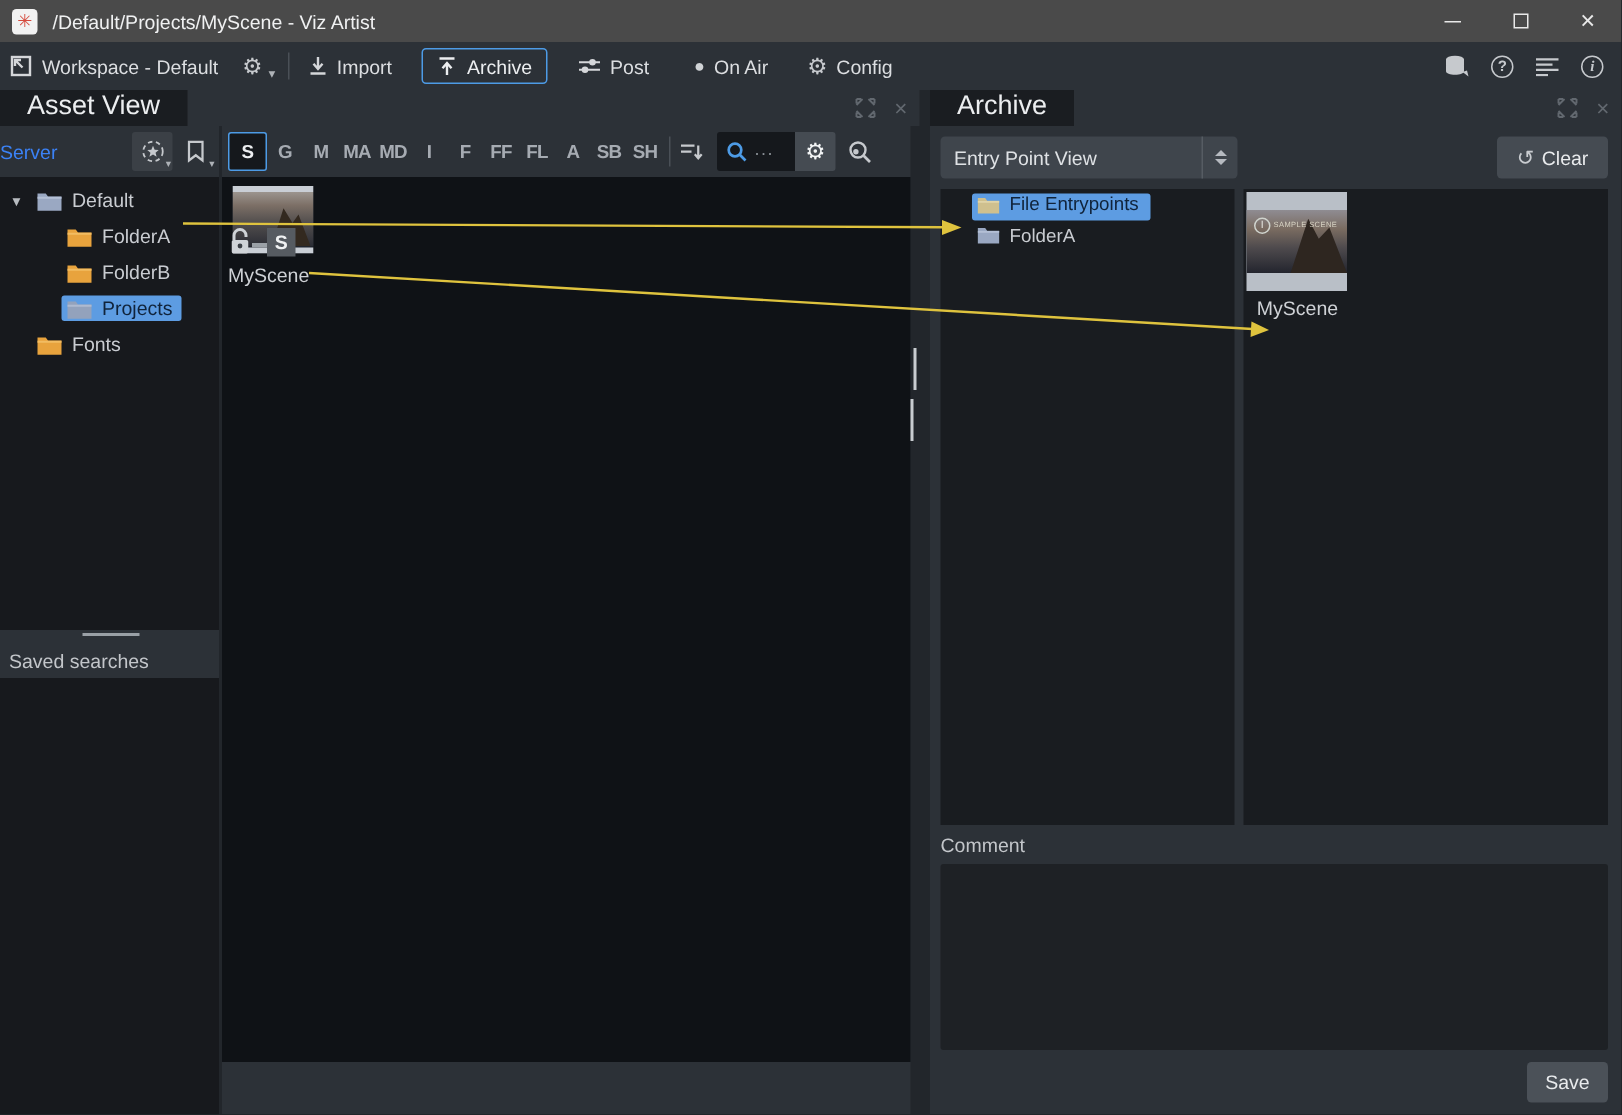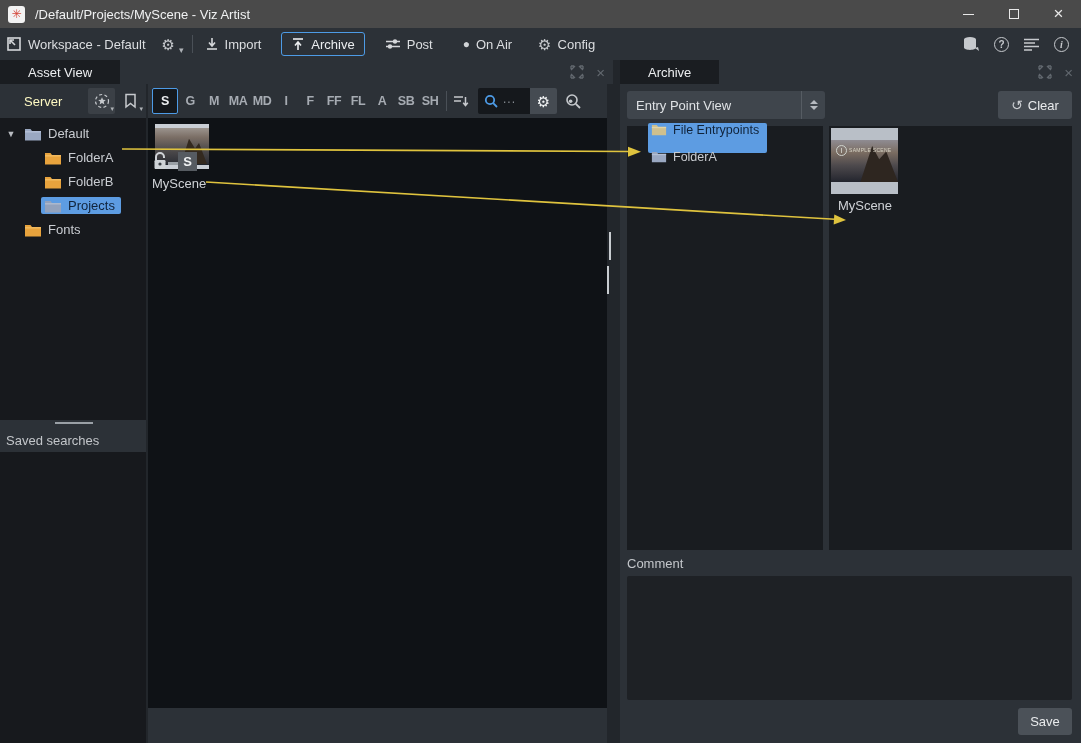--- a/index.html
+++ b/index.html
@@ -34,28 +34,28 @@
   .circ { width:15px; height:15px; border:1.4px solid #c6c9cd; border-radius:50%; display:flex; align-items:center; justify-content:center;
           font-size:10px; color:#c6c9cd; font-weight:bold; }
   .circ.it { font-style:italic; font-family:"Liberation Serif", "DejaVu Serif", serif; }
   .ondot { font-size:12px; color:#d0d3d6; line-height:1; }
 
   
   .leftsection { left:0; top:60px; width:613px; height:683px; }
   .rightsection { left:620px; top:60px; width:461px; height:683px; background:#2c3137; }
 
   .tabbar { left:0; top:0; width:100%; height:24px; background:#2c3137; display:flex; align-items:stretch; }
-  .tab { background:#1a1d21; color:#eceef0; padding:0 28px; display:flex; align-items:center; font-size:13px; }
+  .tab { background:#1a1d21; color:#eceef0; padding:0 18px; display:flex; font-size:18px; }
   .paneltools { margin-left:auto; display:flex; align-items:center; gap:12px; padding-right:8px; }
   .pclose { color:#62686f; font-size:15px; line-height:1; }
 
   
   .sidebar { left:0; top:24px; width:146px; height:659px; background:#2c3137; }
   .serverrow { left:0; top:0; width:146px; height:34px; display:flex; align-items:center; }
-  .serverlabel { margin-left:24px; color:#fef9c3; }
+  .serverlabel { margin-left:0; color:#3b82f6; }
   .sbtn { width:27px; height:26px; border-radius:2px; display:flex; align-items:center; justify-content:center; position:relative; }
   .sbtn.pressed { background:#3b4046; }
   .sbtn .dd { position:absolute; right:1px; bottom:1px; font-size:7px; color:#aeb2b7; }
   .treepanel { left:0; top:34px; width:146px; height:302px; background:#17191d; }
   .trow { position:absolute; height:23px; display:flex; align-items:center; }
   .texp { width:14px; font-size:9px; color:#b8bcc1; text-align:center; }
   .trowsel { background:#5d9ce2; border-radius:2px; padding:1px 6px 1px 3px; display:flex; align-items:center; gap:6px; }
   .trowsel .tlabel { color:#10233a; }
   .tlabel { color:#c9ccd1; margin-left:6px; }
   .trowsel .tlabel { margin-left:0; }
@@ -109,21 +109,21 @@
               border-left:1px solid #565c63; gap:2px; }
   .spint { width:0; height:0; border-left:4px solid transparent; border-right:4px solid transparent; }
   .spint.up { border-bottom:4px solid #b6bac0; }
   .spint.dn { border-top:4px solid #b6bac0; }
   .clearbtn { position:absolute; left:378px; top:3px; width:74px; height:28px; background:#454b52; border-radius:3px;
               display:flex; align-items:center; justify-content:center; gap:5px; color:#e9ebed; }
   .undoglyph { font-size:14px; color:#c9ccd0; line-height:1; }
 
   .rcol { position:absolute; top:66px; height:424px; background:#191c20; }
   .rtrow { position:absolute; height:19px; display:flex; align-items:center; font-size:12.5px; }
-  .rtsel { background:#5d9ce2; border-radius:2px; padding:0 8px 16px 3px; display:flex; align-items:center; gap:6px; }
+  .rtsel { background:#5d9ce2; border-radius:2px; padding:0 8px 4px 3px; display:flex; align-items:flex-end; gap:6px; }
   .rtsel .tlabel { color:#10233a; margin-left:0; }
 
   .thumb-l { position:absolute; left:2px; top:2px; width:67px; height:66px; background:#b9bfc7; overflow:hidden; }
   .thumb-l .img { position:absolute; left:0; top:12px; width:67px; height:42px;
         background:linear-gradient(180deg,#8f8c92 0%,#7a6c61 30%,#4e4a4d 60%,#23252e 100%); }
   .thumb-l .mtn2 { position:absolute; left:20px; top:16px; width:47px; height:38px; background:#2e2620;
         clip-path:polygon(20% 100%,45% 5%,60% 40%,75% 20%,100% 100%); }
   .logo-circ { position:absolute; left:5px; top:17px; width:11px; height:11px; border-radius:50%;
         border:1px solid #cfd3cd; display:flex; align-items:center; justify-content:center; color:#e4e6df; font-size:7px; }
   .capt { position:absolute; left:18px; top:19px; font-size:5px; color:#d8d4c4; letter-spacing:0.3px; }

